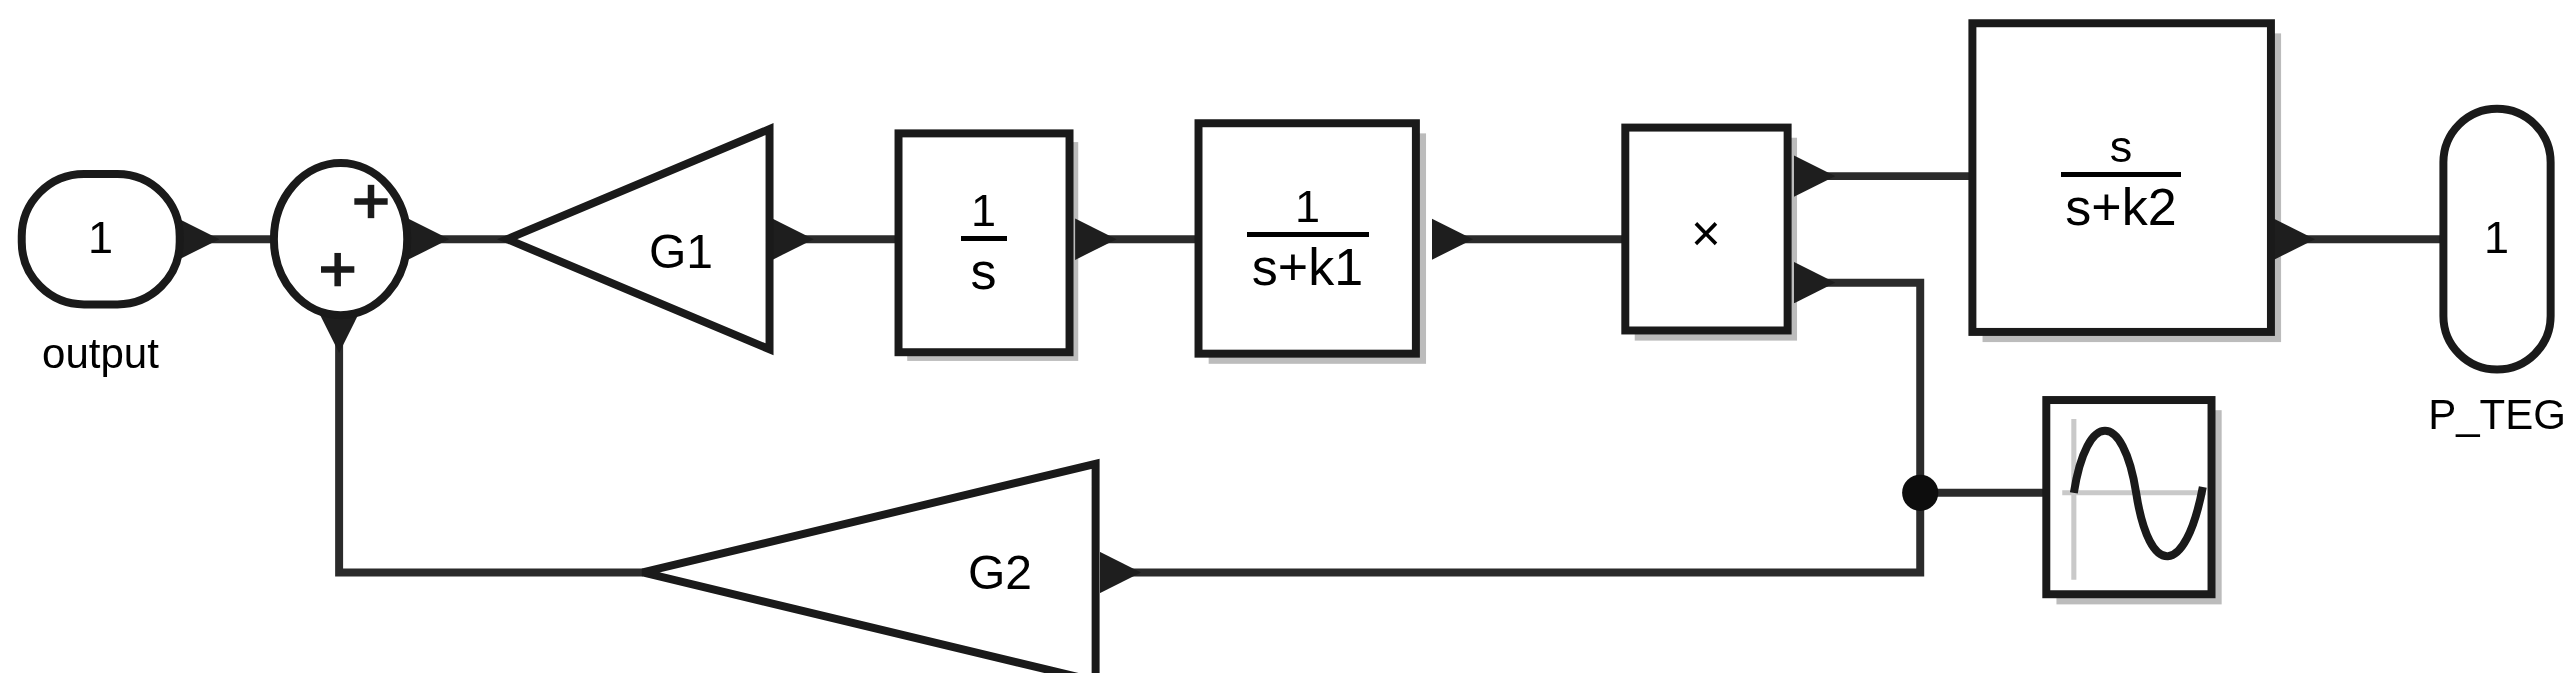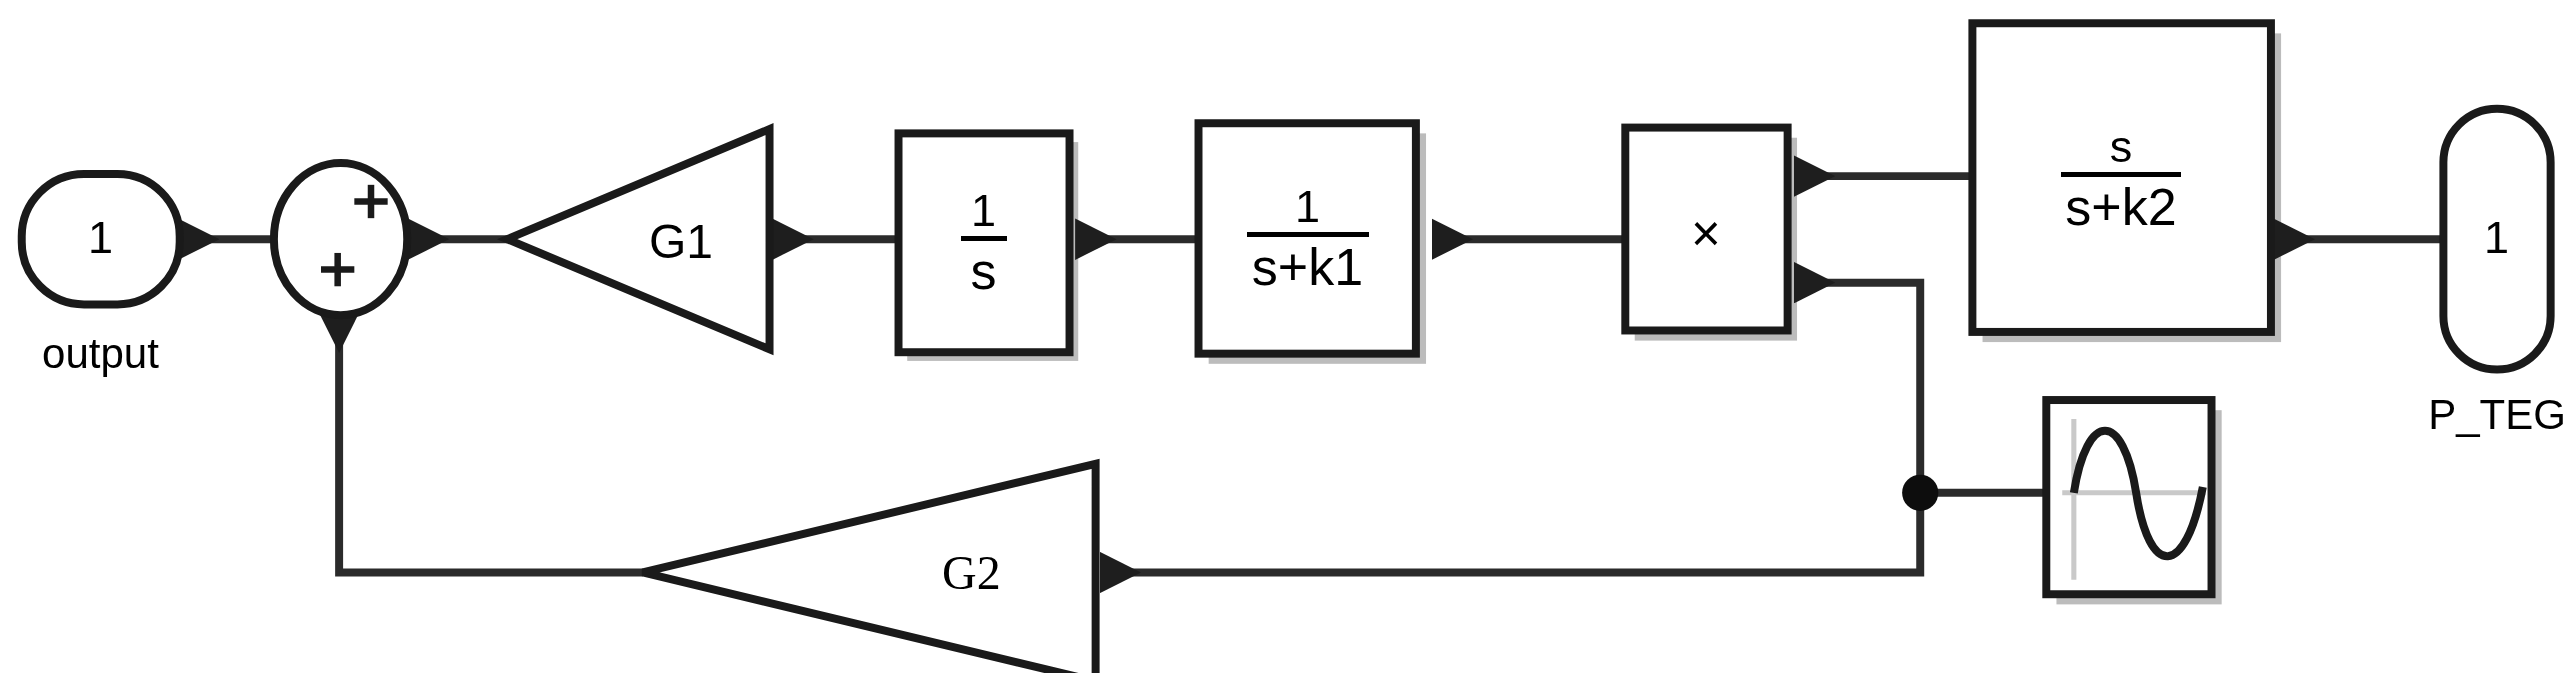--- a/index.html
+++ b/index.html
@@ -125,21 +125,21 @@
       <line x1="443" y1="372" x2="489" y2="372"></line>
       <line x1="466" y1="349" x2="466" y2="395"></line>
     </g>
 
   </svg>
 
   <div class="lbl port-num" style="left:0px;top:212px;width:201px;text-align:center;">1</div>
 
   <div class="lbl caption" style="left:0px;top:330px;width:201px;text-align:center;">output</div>
 
-  <div class="lbl gain-txt" style="left:623px;top:214px;width:116px;text-align:center;">G1</div>
+  <div class="lbl gain-txt" style="left:623px;top:224px;width:116px;text-align:center;">G1</div>
 
   <div class="frac" style="left:933px;top:149px;width:101px;height:187px;">
     <span class="num">1</span>
     <span class="bar" style="width:46px;"></span>
     <span class="den">s</span>
   </div>
 
   <div class="frac" style="left:1225px;top:142px;width:165px;height:193px;">
     <span class="num">1</span>
     <span class="bar" style="width:122px;"></span>
@@ -151,16 +151,16 @@
   <div class="frac" style="left:2014px;top:96px;width:214px;height:165px;">
     <span class="num">s</span>
     <span class="bar" style="width:120px;"></span>
     <span class="den">s+k2</span>
   </div>
 
   <div class="lbl port-num" style="left:2443px;top:212px;width:107px;text-align:center;">1</div>
 
   <div class="lbl caption" style="left:2391px;top:391px;width:212px;text-align:center;">P_TEG</div>
 
-  <div class="lbl gain-txt" style="left:942px;top:545px;width:116px;text-align:left;font-family:Liberation Serif, serif;">G2</div>
+  <div class="lbl gain-txt" style="left:942px;top:545px;width:116px;text-align:center;">G2</div>
 
 </div>
 
 
 </body></html>

